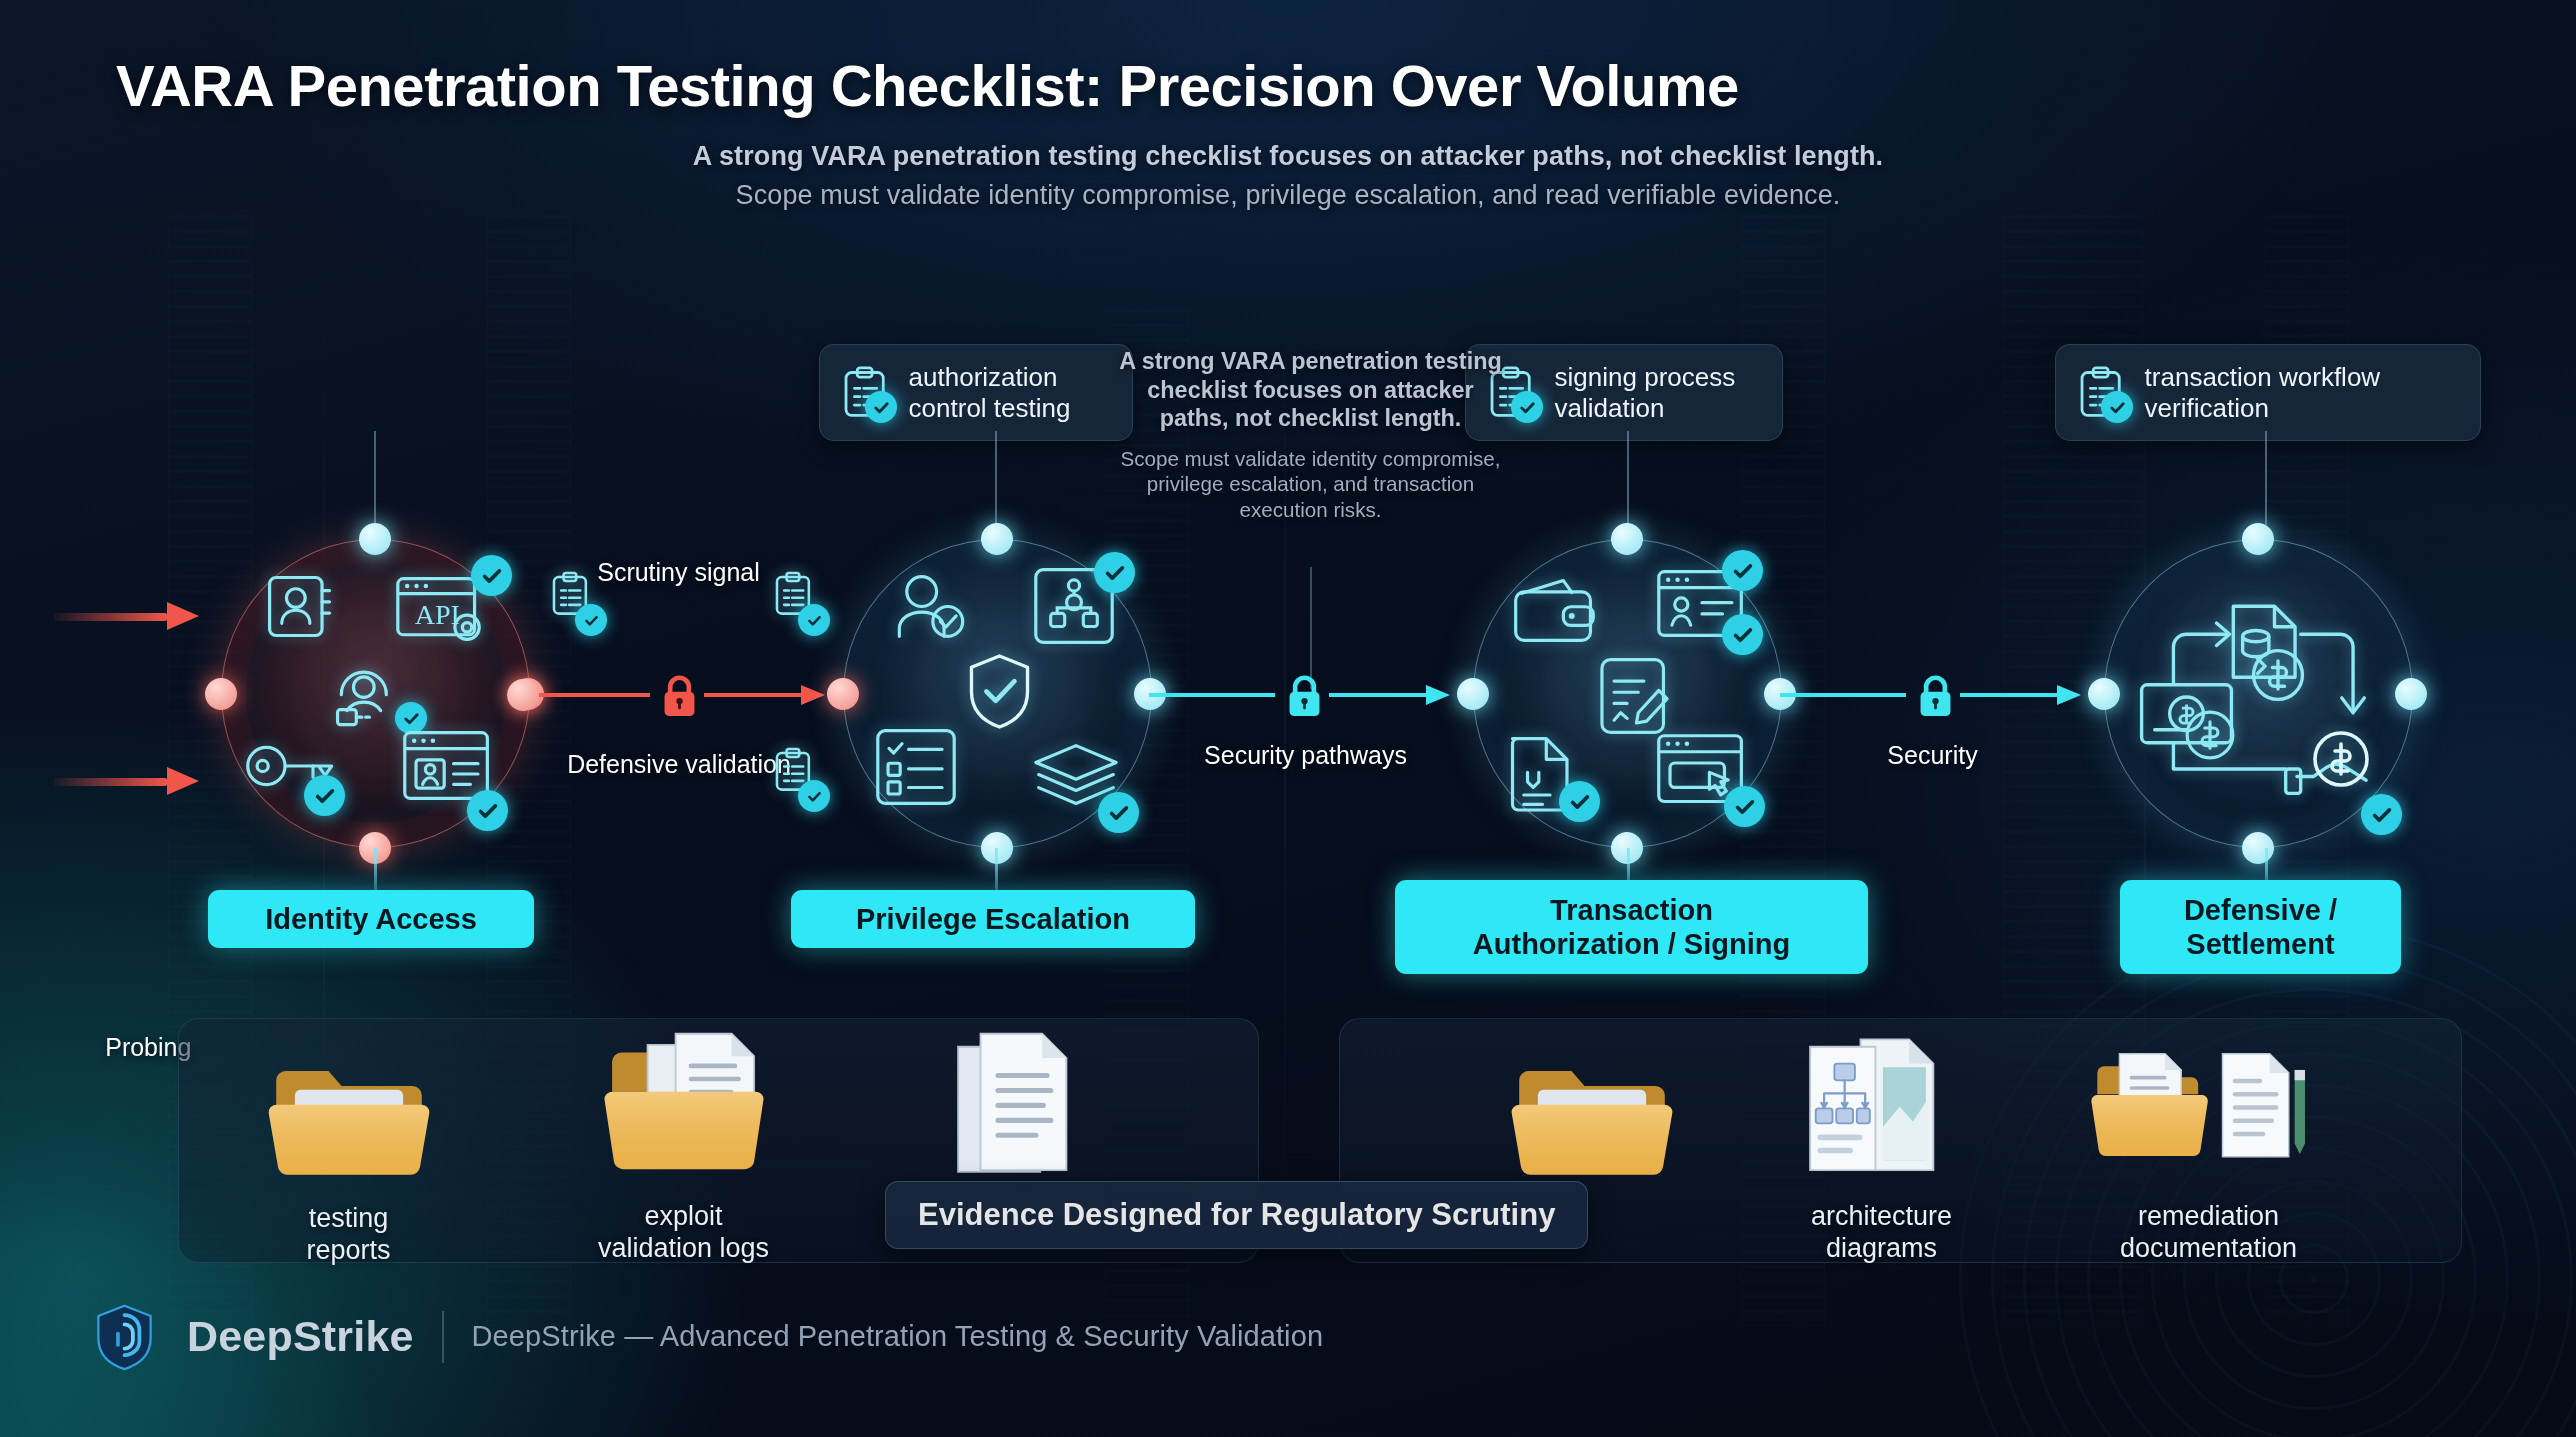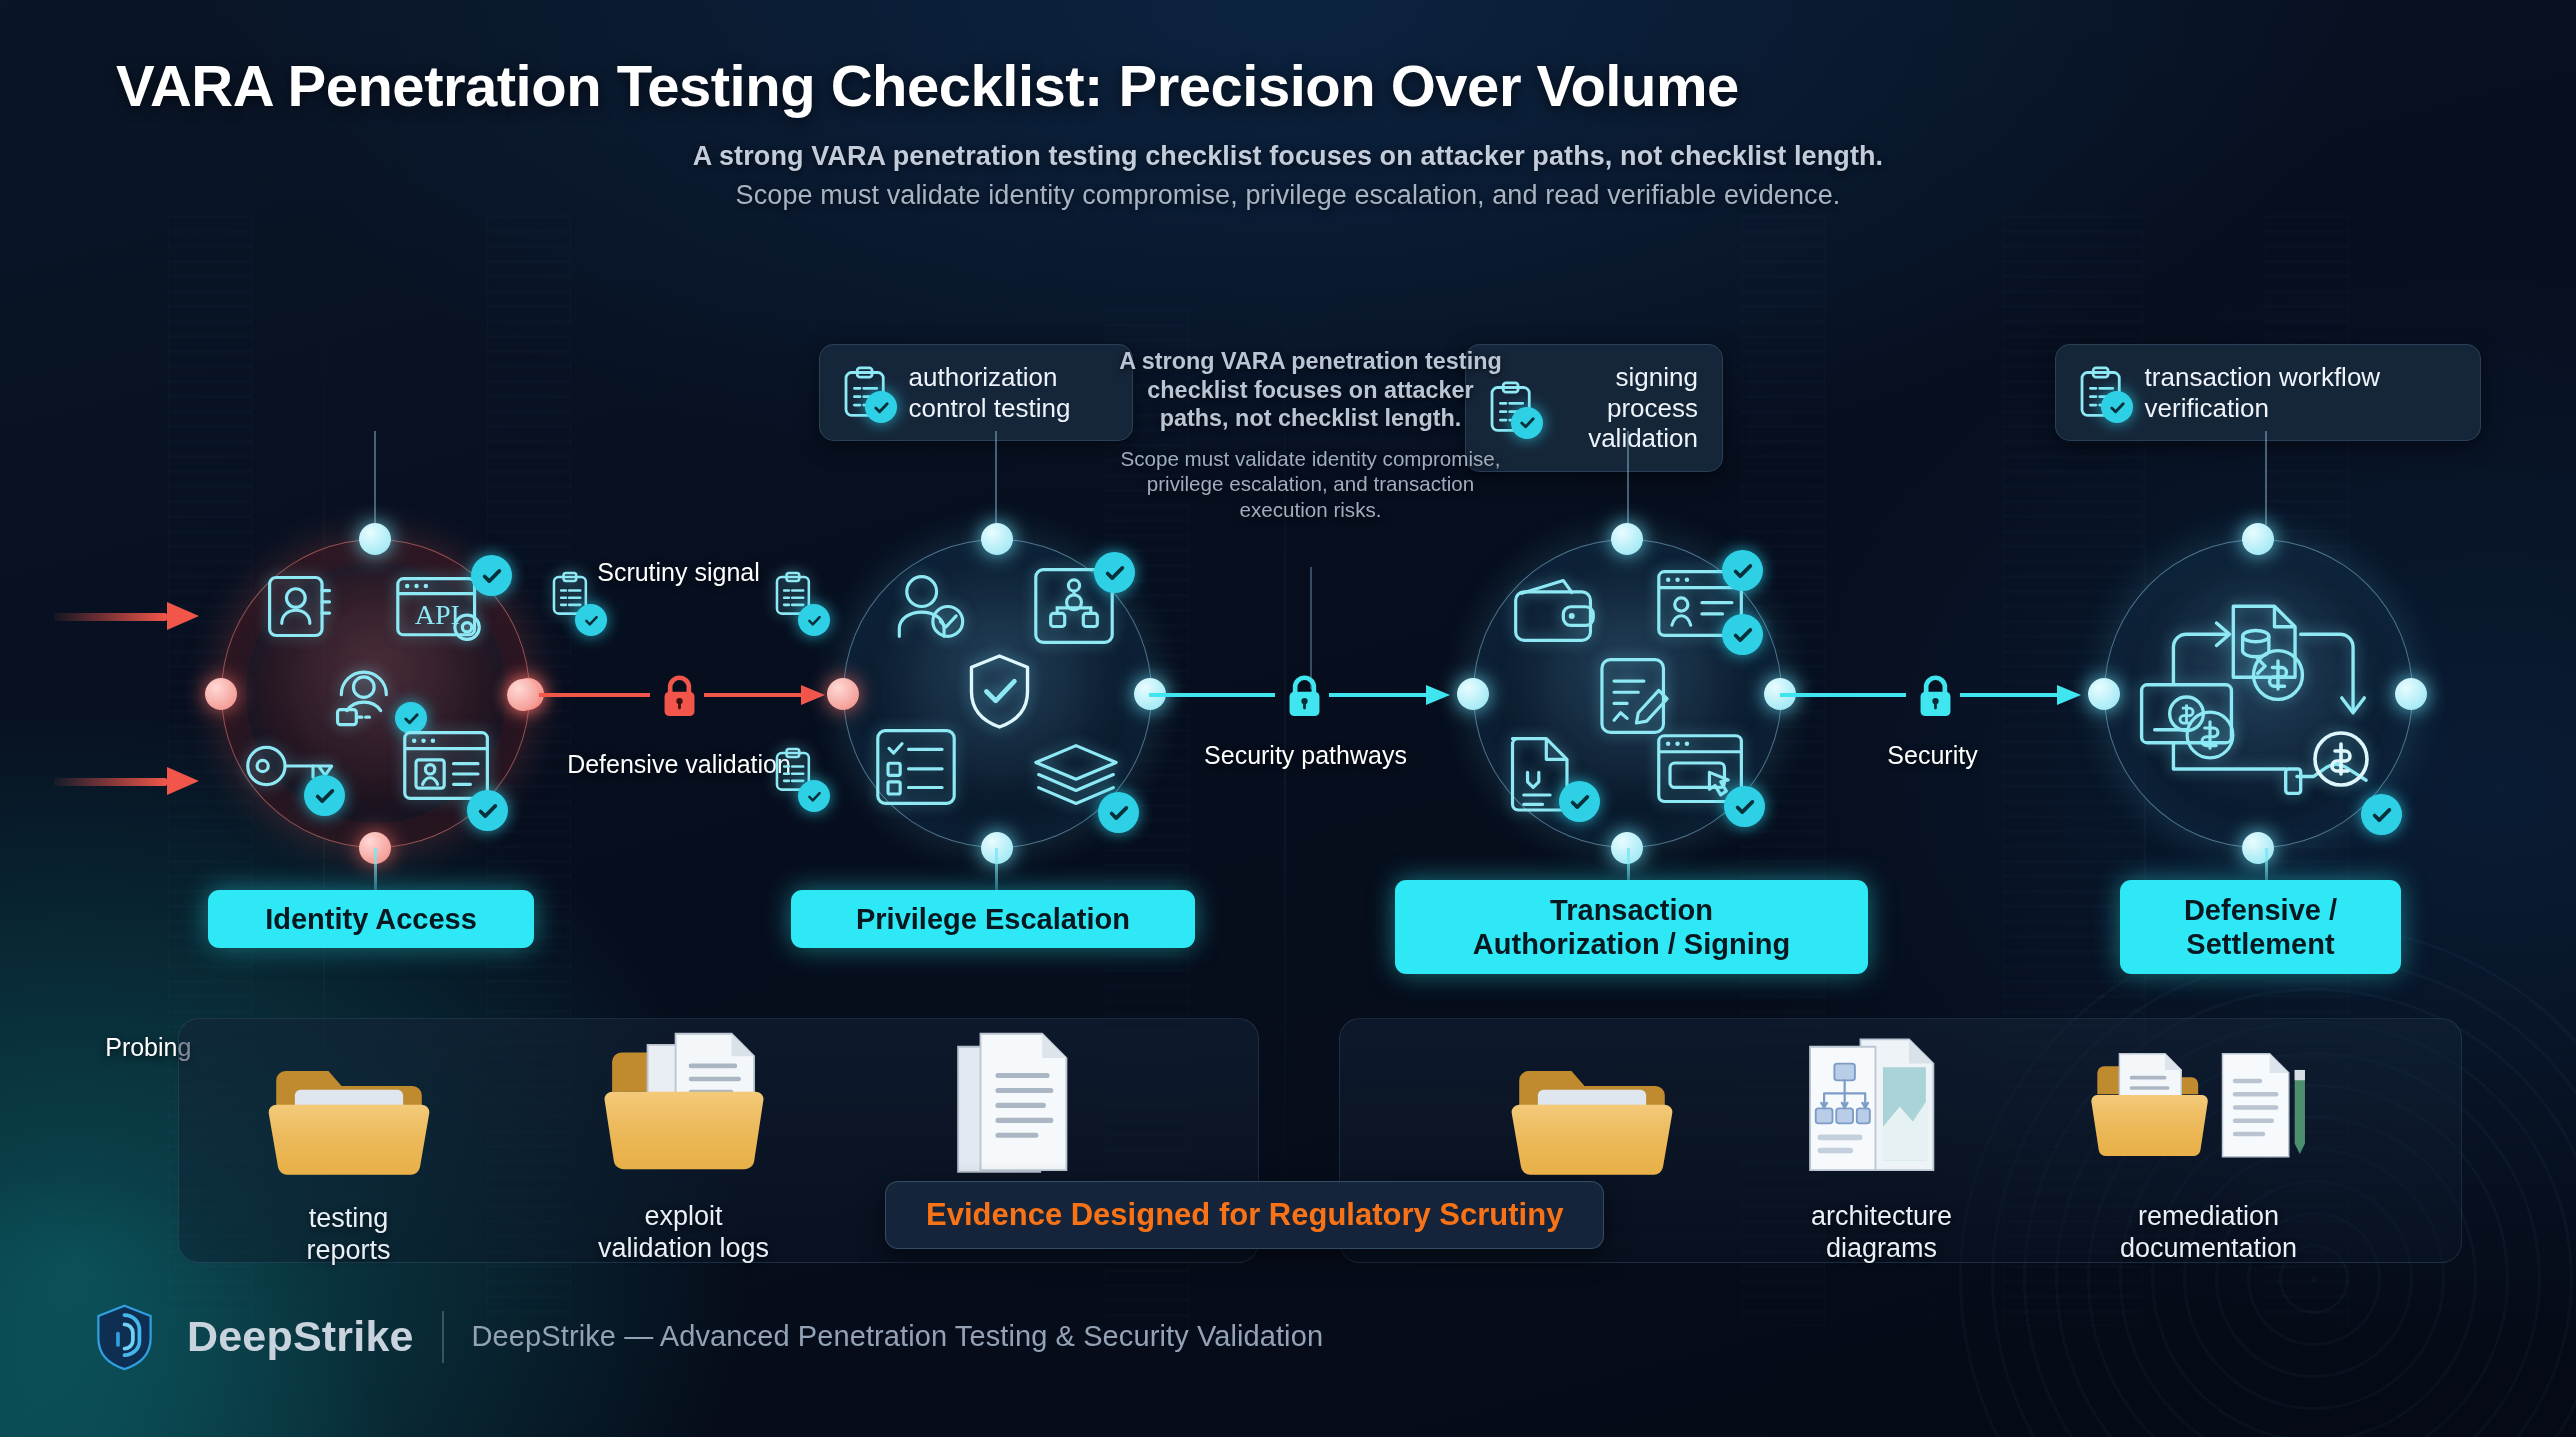--- a/index.html
+++ b/index.html
@@ -139,21 +139,21 @@
     position:absolute; border:0.9px solid rgba(120,165,205,.16); border-radius:20.6px;
     background:linear-gradient(180deg, rgba(20,36,56,.55), rgba(13,24,42,.4));
   }
   .ev-item { position:absolute; width:243px; text-align:center; }
   .ev-icon { height:140px; display:flex; align-items:flex-end; justify-content:center; }
   .ev-label { margin-top:15px; font-size:27px; color:#eaf0f7; line-height:1.2; white-space:pre-line; text-shadow:0 1.9px 6.6px rgba(0,0,0,.6); }
 
   .ev-banner {
     position:absolute; background:rgba(22,38,60,.95);
     border:0.9px solid rgba(120,165,205,.3); border-radius:13px;
-    padding:15px 40px; font-size:31px; font-weight:700; color:#f97316;
+    padding:15px 32px; font-size:31px; font-weight:700; color:#e5e5e5;
     box-shadow:0 7.5px 24px rgba(0,0,0,.55);
   }
 
   
   .footer { position:absolute; left:90px; bottom:67px; display:flex; align-items:center; gap:28px; }
   .logo-mark { width:69px; height:69px; position:relative; }
   .brand { font-size:43px; font-weight:700; color:#c9d3de; letter-spacing:0.2px; }
   .divider { width:1.9px; height:52px; background:rgba(150,180,210,.32); }
   .tagline { font-size:29px; color:#93a2b5; letter-spacing:0.1px; }
 </style>
@@ -199,21 +199,21 @@
           <svg width="19" height="19" viewBox="0 0 20 20">
               <path d="M4 10.5l4 4 8-8.5" stroke="#06303a" stroke-width="3" fill="none" stroke-linecap="round" stroke-linejoin="round"></path>
             </svg>
         </span>
       </span>
       <span class="chip-text">authorization
 control testing</span>
     </div>
     <div class="chip-stem" style="left:995px; top:103px; height:94px;"></div>
 
-    <div class="chip" style="left:1465px; top:16px; width:258px;text-align:right;">
+    <div class="chip" style="left:1465px; top:16px; width:318px;">
       <span class="clip-ic">
         <svg width="51" height="54" viewBox="0 0 54 58" fill="none" stroke="#8fe9f5" stroke-width="3">
           <rect x="5" y="7" width="40" height="46" rx="6"></rect>
           <rect x="17" y="2" width="16" height="10" rx="3"></rect>
           <path d="M14 24h6M24 24h14M14 33h6M24 33h14M14 42h6M24 42h14" stroke-linecap="round"></path>
         </svg>
         <span class="badge sm">
           <svg width="19" height="19" viewBox="0 0 20 20">
               <path d="M4 10.5l4 4 8-8.5" stroke="#06303a" stroke-width="3" fill="none" stroke-linecap="round" stroke-linejoin="round"></path>
             </svg>

